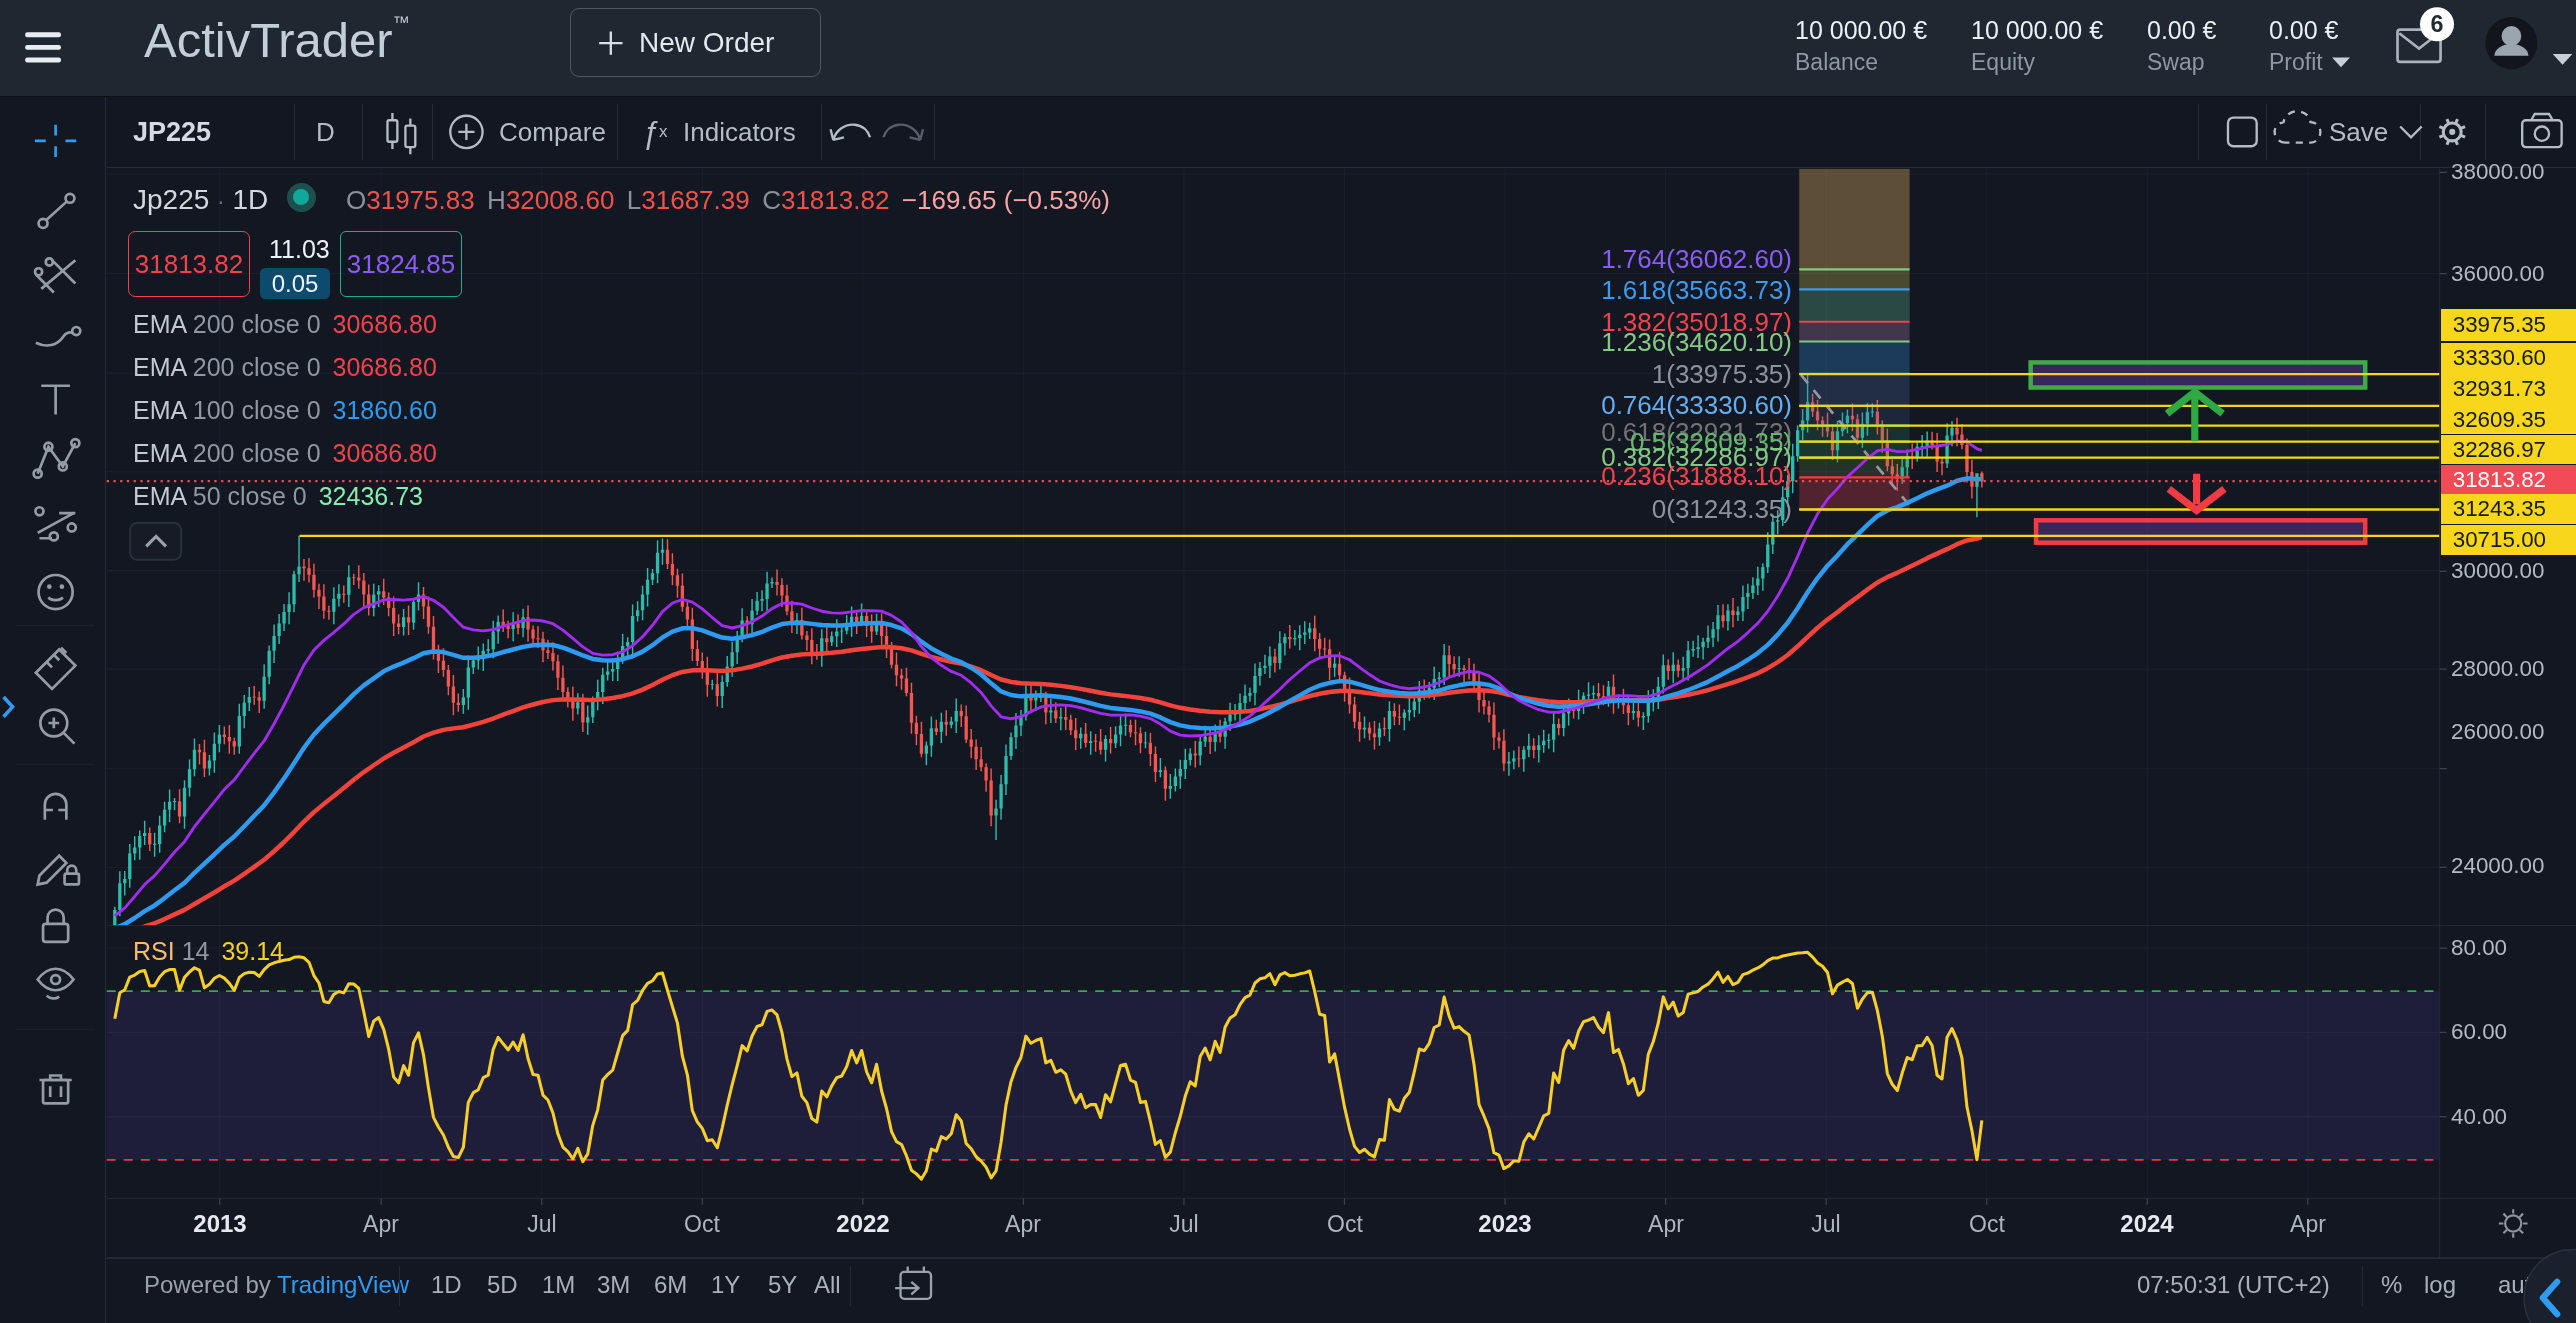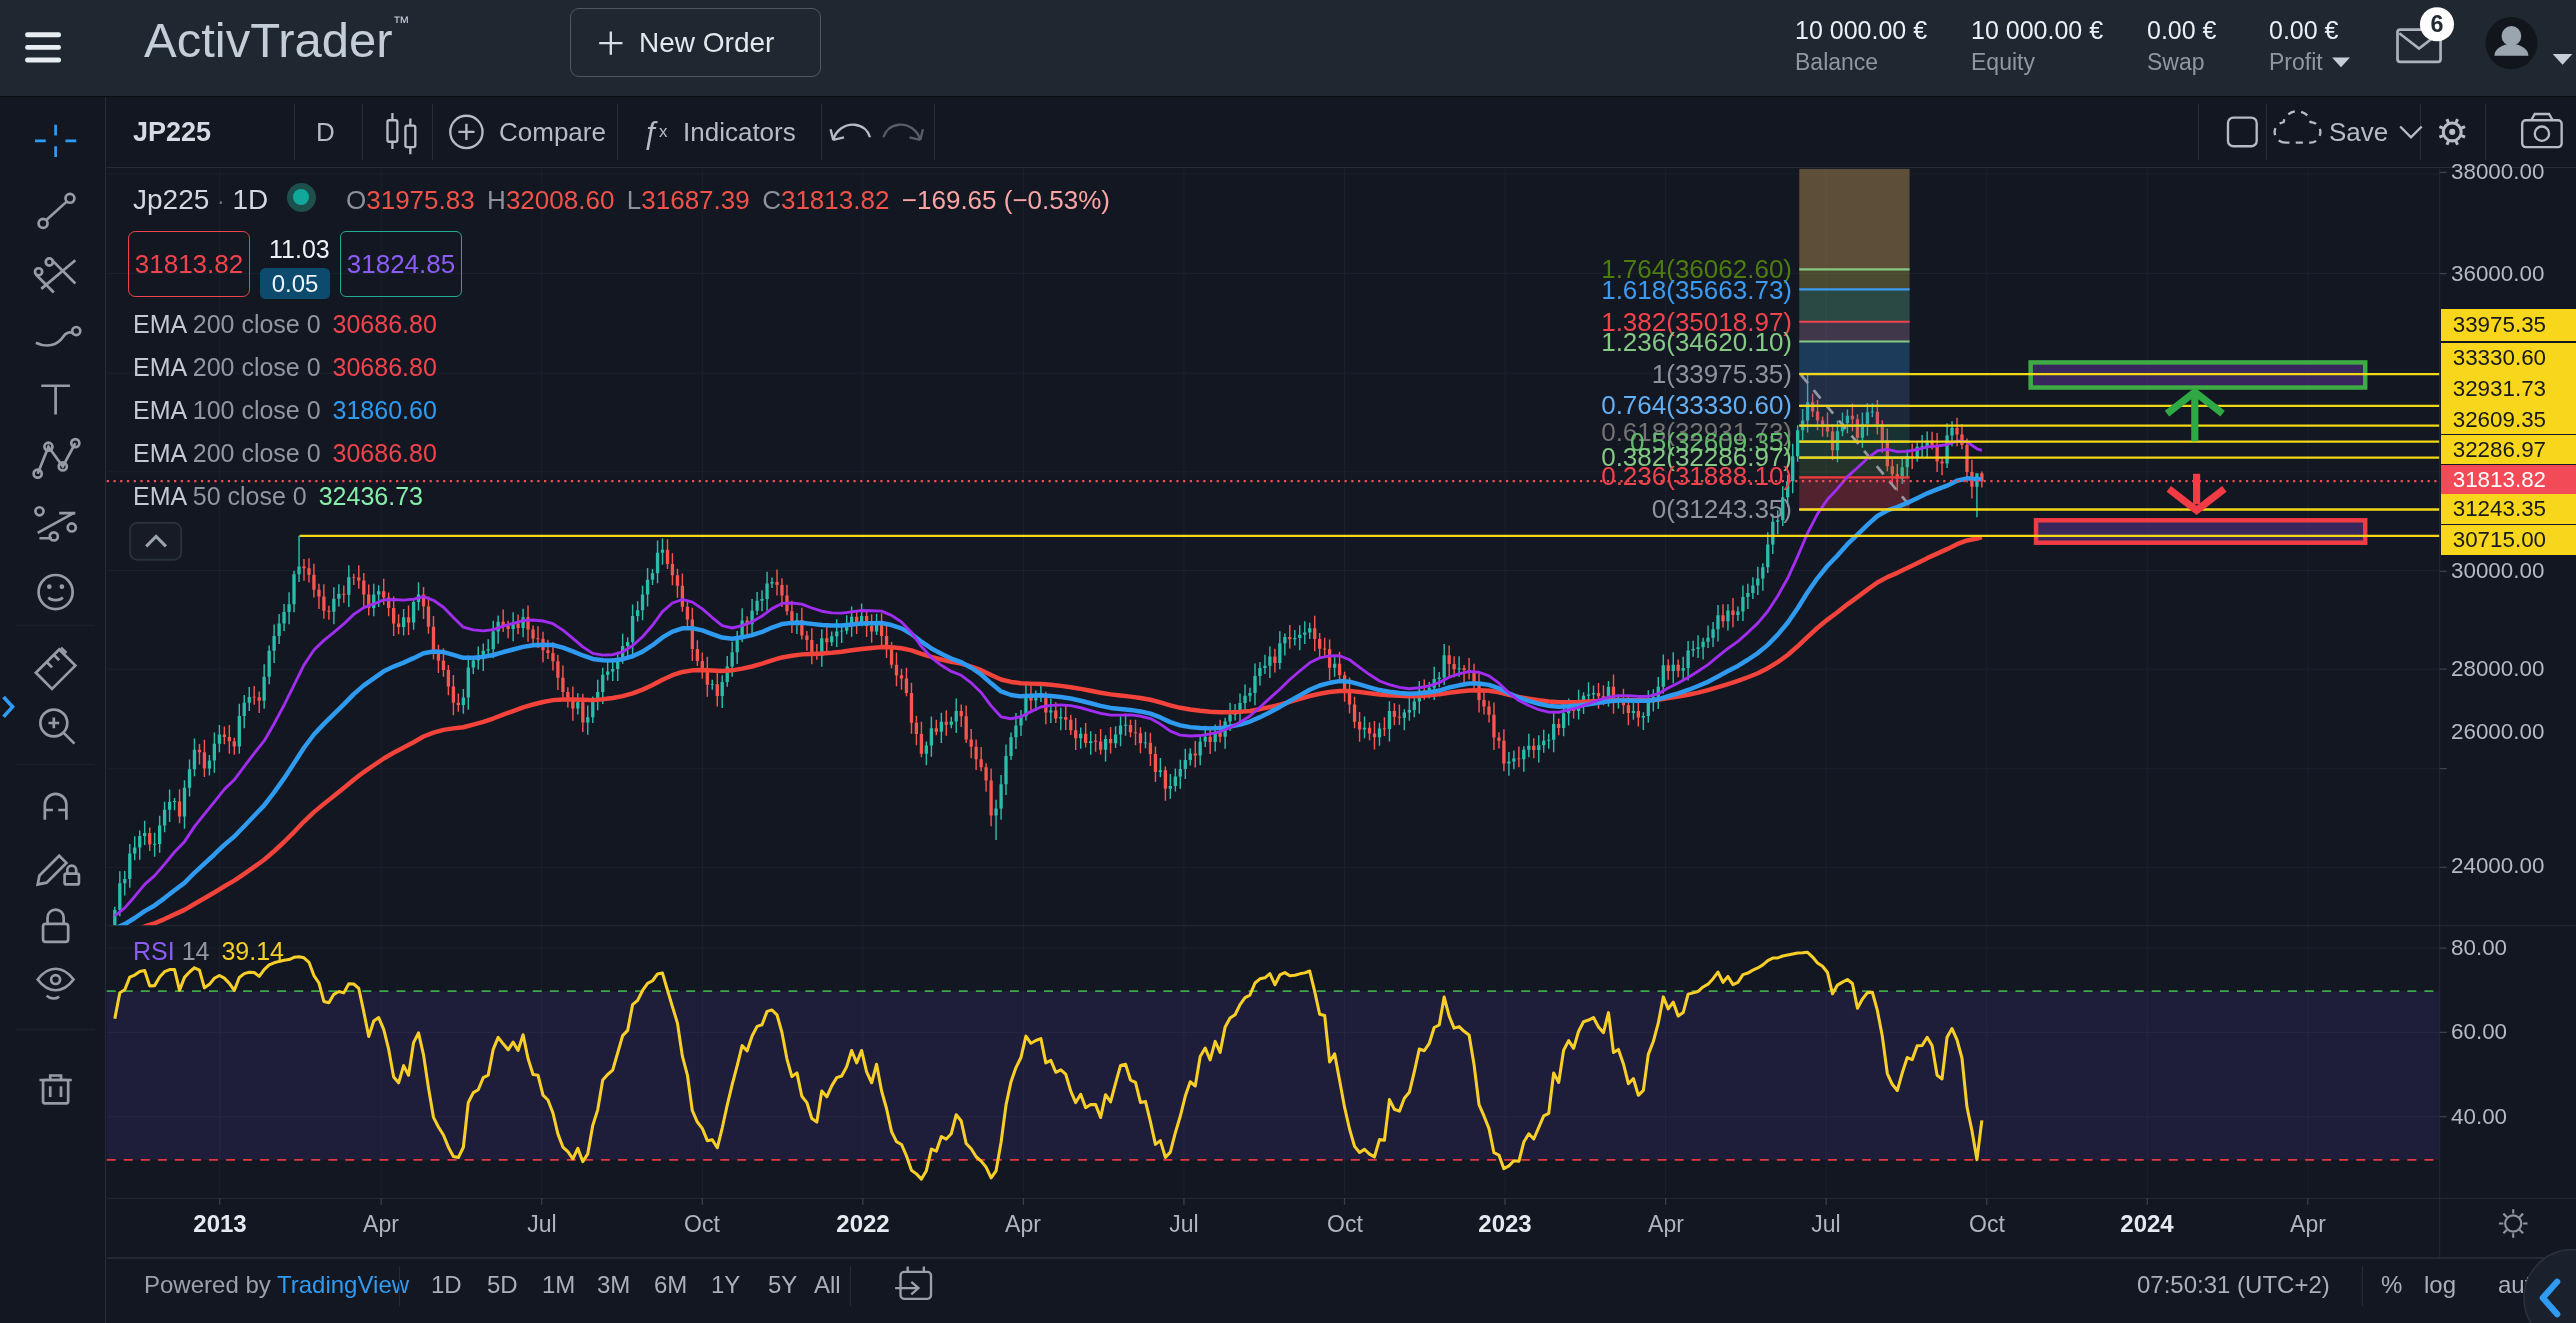--- a/index.html
+++ b/index.html
@@ -123,22 +123,22 @@
     <div class="abs" style="left:346px;top:185px;font-size:26px;color:#8a929c;white-space:nowrap">O<span style="color:#f0524a">31975.83</span>  H<span style="color:#f0524a">32008.60</span>  L<span style="color:#f0524a">31687.39</span>  C<span style="color:#f0524a">31813.82</span>  <span style="color:#fca5a5">−169.65 (−0.53%)</span></div>
     <div class="abs" style="left:128px;top:231px;width:122px;height:66px;border:1.8px solid #f1434b;border-radius:7.2px;color:#f1434b;font-size:26px;display:flex;align-items:center;justify-content:center">31813.82</div>
     <div class="abs" style="left:269px;top:235px;font-size:25px;color:#eef2f6">11.03</div>
     <div class="abs" style="left:260px;top:268px;width:70px;height:31px;background:#0c4a6e;border-radius:5.4px;color:#eef2f6;font-size:24px;text-align:center;line-height:31px">0.05</div>
     <div class="abs" style="left:340px;top:231px;width:122px;height:66px;border:1.8px solid #22ab94;border-radius:6px;color:#8b5cf6;font-size:26px;display:flex;align-items:center;justify-content:center">31824.85</div>
     <div class="legrow" style="top:324px;transform:translateY(-50%)"><span style="color:#c3c9d1">EMA</span> 200 close 0  <span style="color:#f1434b">30686.80</span></div>
     <div class="legrow" style="top:367px;transform:translateY(-50%)"><span style="color:#c3c9d1">EMA</span> 200 close 0  <span style="color:#f1434b">30686.80</span></div>
     <div class="legrow" style="top:410px;transform:translateY(-50%)"><span style="color:#c3c9d1">EMA</span> 100 close 0  <span style="color:#2e9bf0">31860.60</span></div>
     <div class="legrow" style="top:453px;transform:translateY(-50%)"><span style="color:#c3c9d1">EMA</span> 200 close 0  <span style="color:#f1434b">30686.80</span></div>
     <div class="legrow" style="top:496px;transform:translateY(-50%)"><span style="color:#c3c9d1">EMA</span> 50 close 0  <span style="color:#86efac">32436.73</span></div>
-    <div class="legrow" style="top:951px;transform:translateY(-50%)"><span style="color:#8b5cf6">RSI</span> 14  <span style="color:#f6cf27">39.14</span></div>
-    <div class="fib" style="right:784px;top:269px;color:#4d7c0f">1.764(36062.60)</div>
+    <div class="legrow" style="top:951px;transform:translateY(-50%)"><span style="color:#fdba74">RSI</span> 14  <span style="color:#f6cf27">39.14</span></div>
+    <div class="fib" style="right:784px;top:259px;color:#8b5cf6">1.764(36062.60)</div>
     <div class="fib" style="right:784px;top:290px;color:#3c9bf0">1.618(35663.73)</div>
     <div class="fib" style="right:784px;top:322px;color:#f1434b">1.382(35018.97)</div>
     <div class="fib" style="right:784px;top:342px;color:#85c985">1.236(34620.10)</div>
     <div class="fib" style="right:784px;top:374px;color:#8d939e">1(33975.35)</div>
     <div class="fib" style="right:784px;top:405px;color:#64aef2">0.764(33330.60)</div>
     <div class="fib" style="right:784px;top:432px;color:#737373">0.618(32931.73)</div>
     <div class="fib" style="right:784px;top:442px;color:#62bb6a">0.5(32609.35)</div>
     <div class="fib" style="right:784px;top:457px;color:#85c985">0.382(32286.97)</div>
     <div class="fib" style="right:784px;top:476px;color:#f1434b">0.236(31888.10)</div>
     <div class="fib" style="right:784px;top:509px;color:#8d939e">0(31243.35)</div>

